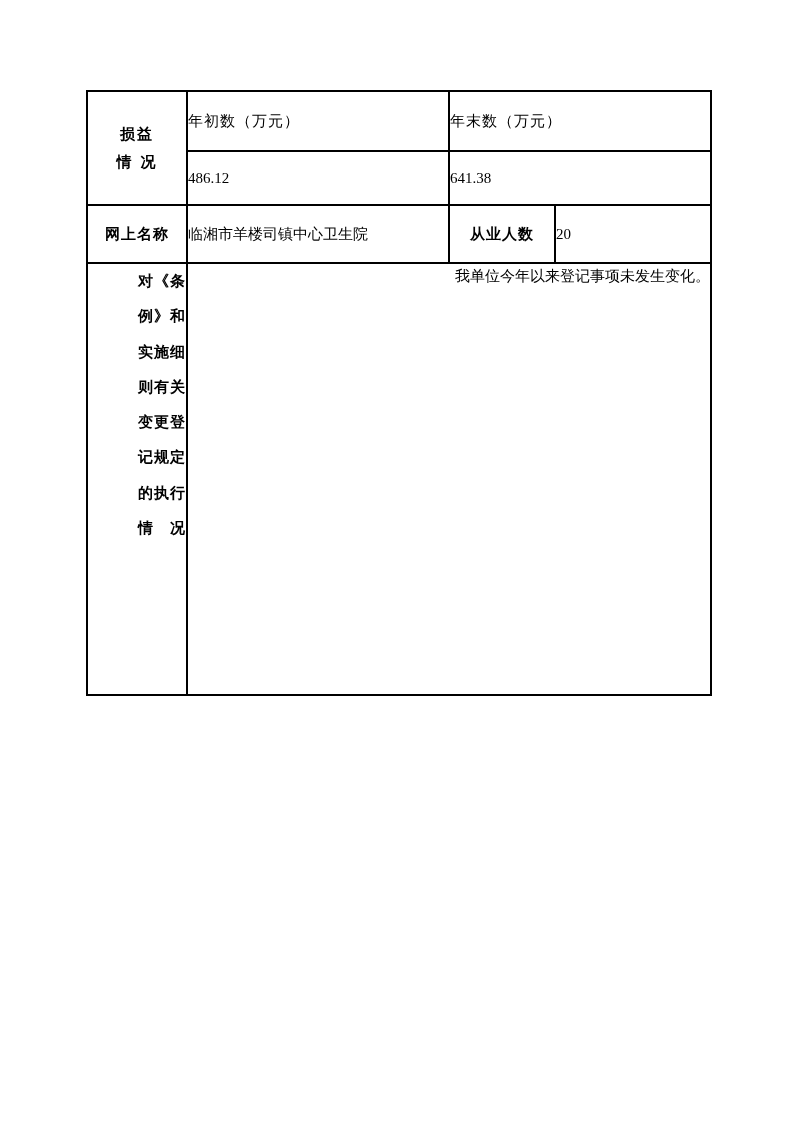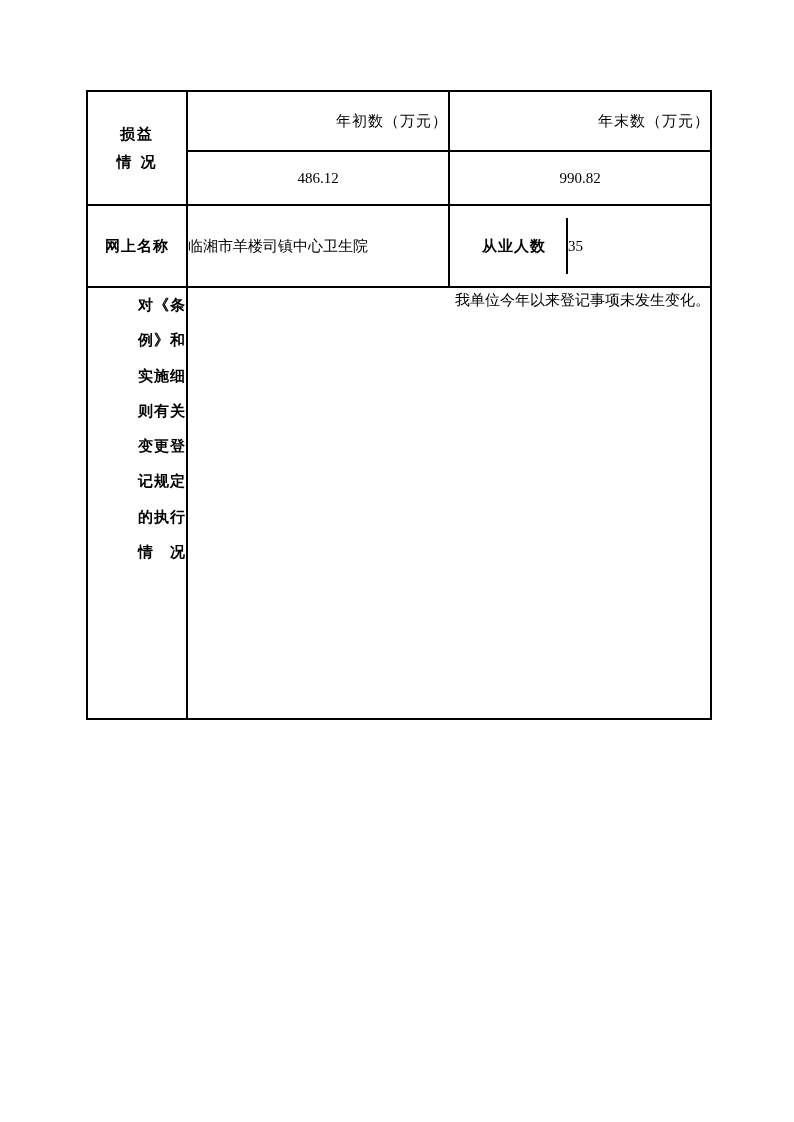--- a/index.html
+++ b/index.html
@@ -50,36 +50,35 @@
     font-family: "DejaVu Sans", "Liberation Sans", sans-serif;
     font-weight: bold;
     font-size: 17px;
     letter-spacing: 2px;
     text-align: center;
     line-height: 1.9;
   }
 
   .header-label {
     font-size: 16px;
-    text-align: right;
+    text-align: left;
     letter-spacing: 1px;
   }
 
   .row-header td {
     height: 58px;
   }
 
   .row-values td {
     height: 52px;
   }
 
   .value-num {
     font-family: "Liberation Serif", "DejaVu Serif", serif;
     font-size: 17px;
-    text-align: center;
   }
 
   
   .row-name td {
     height: 56px;
     border-radius: 11px;
   }
 
   .name-label {
     font-weight: bold;
@@ -161,32 +160,32 @@
         <td rowspan="2" class="label-bold">
           <div>损益</div>
           <div>情  况</div>
         </td>
         <td class="header-label">年初数（万元）</td>
         <td class="header-label">年末数（万元）</td>
       </tr>
 
       <tr class="row-values">
         <td class="value-num">486.12</td>
-        <td class="value-num">990.82</td>
+        <td class="value-num">641.38</td>
       </tr>
 
       <tr class="row-name">
         <td class="name-label">网上名称</td>
         <td class="name-value">临湘市羊楼司镇中心卫生院</td>
-        <td style="padding:12px;">
+        <td style="padding:0;">
           <table class="inner-table">
             <tbody>
                 <tr>
               <td class="staff-label" style="border-right:2px solid #000;height:56px;">从业人数</td>
-              <td class="staff-value">35</td>
+              <td class="staff-value">20</td>
             </tr>
           </tbody>
             </table>
         </td>
       </tr>
 
       <tr class="row-desc">
         <td class="desc-label">
           <div>对《条</div>
           <div>例》和</div>

